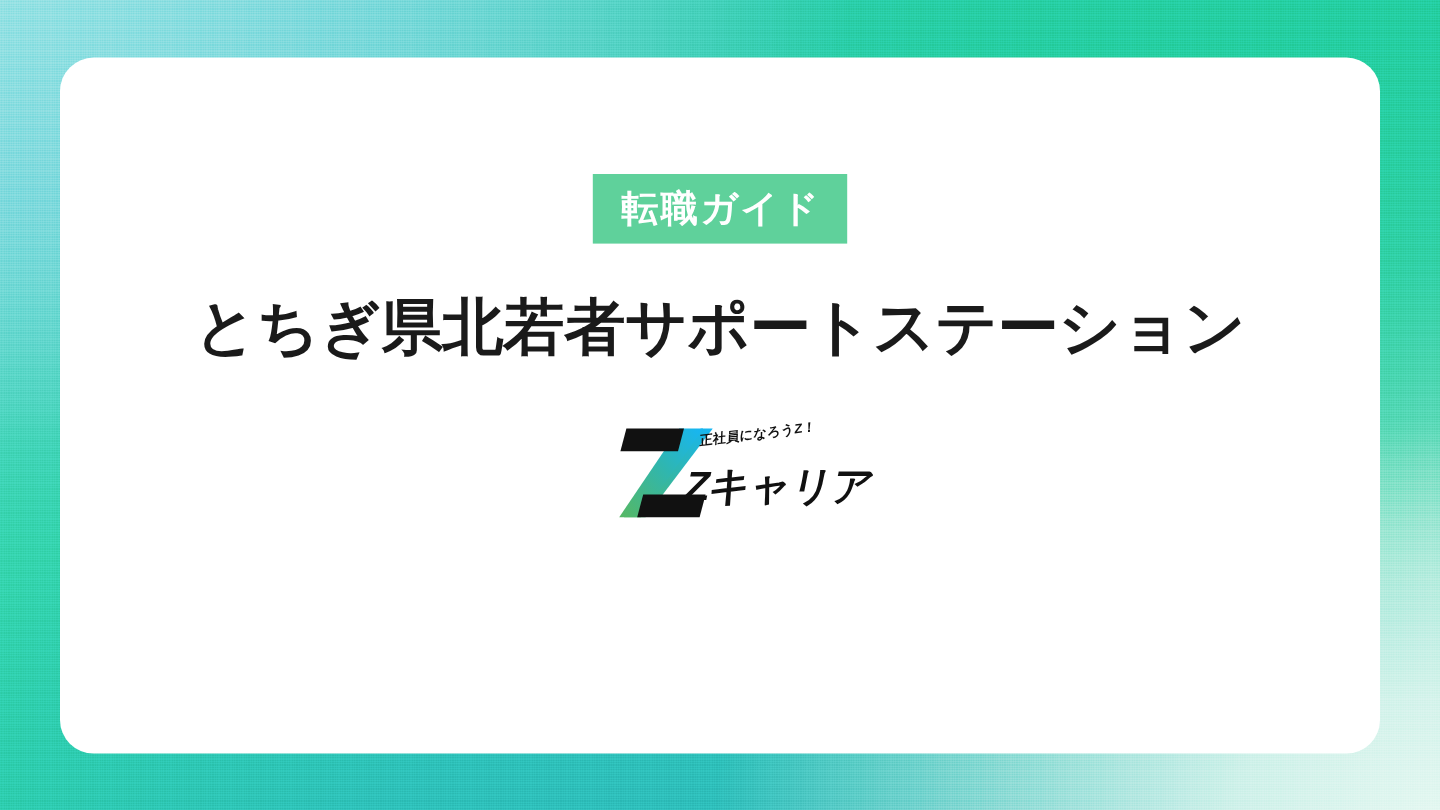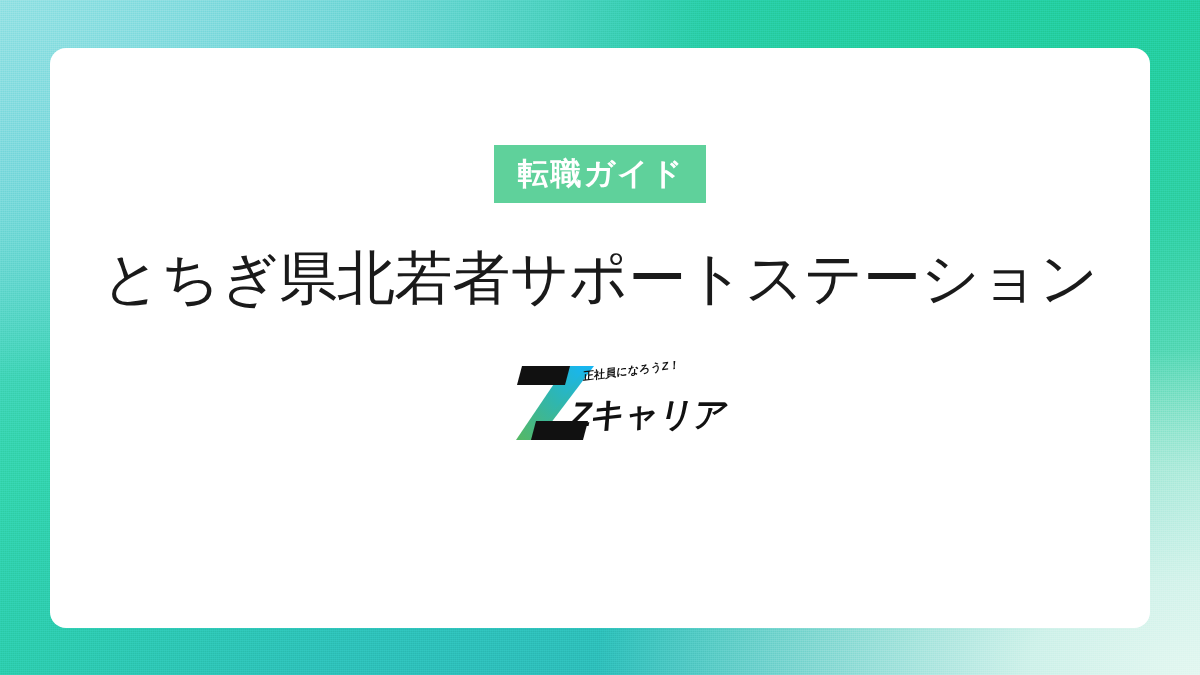--- a/index.html
+++ b/index.html
@@ -42,21 +42,21 @@
   }
 
   
   .card {
     position:absolute;
     left:50px;
     top:48px;
     width:1100px;
     height:580px;
     background:#ffffff;
-    border-radius:16px;
+    border-radius:28px;
     display:flex;
     flex-direction:column;
     align-items:center;
   }
 
   
   .badge {
     margin-top:97px;
     background:#5fd19b;
     color:#ffffff;
@@ -64,22 +64,22 @@
     font-weight:700;
     letter-spacing:.06em;
     line-height:1;
     padding:13px 22px 14px 24px;
   }
 
   
   .title {
     margin-top:38px;
     color:#1a1a1a;
-    font-size:58px;
-    font-weight:400;
+    font-size:51px;
+    font-weight:700;
     line-height:1.26;
     letter-spacing:-0.005em;
     text-align:center;
     white-space:nowrap;
   }
   .title-line { display:block; }
 
   
   .logo {
     margin-top:46px;

